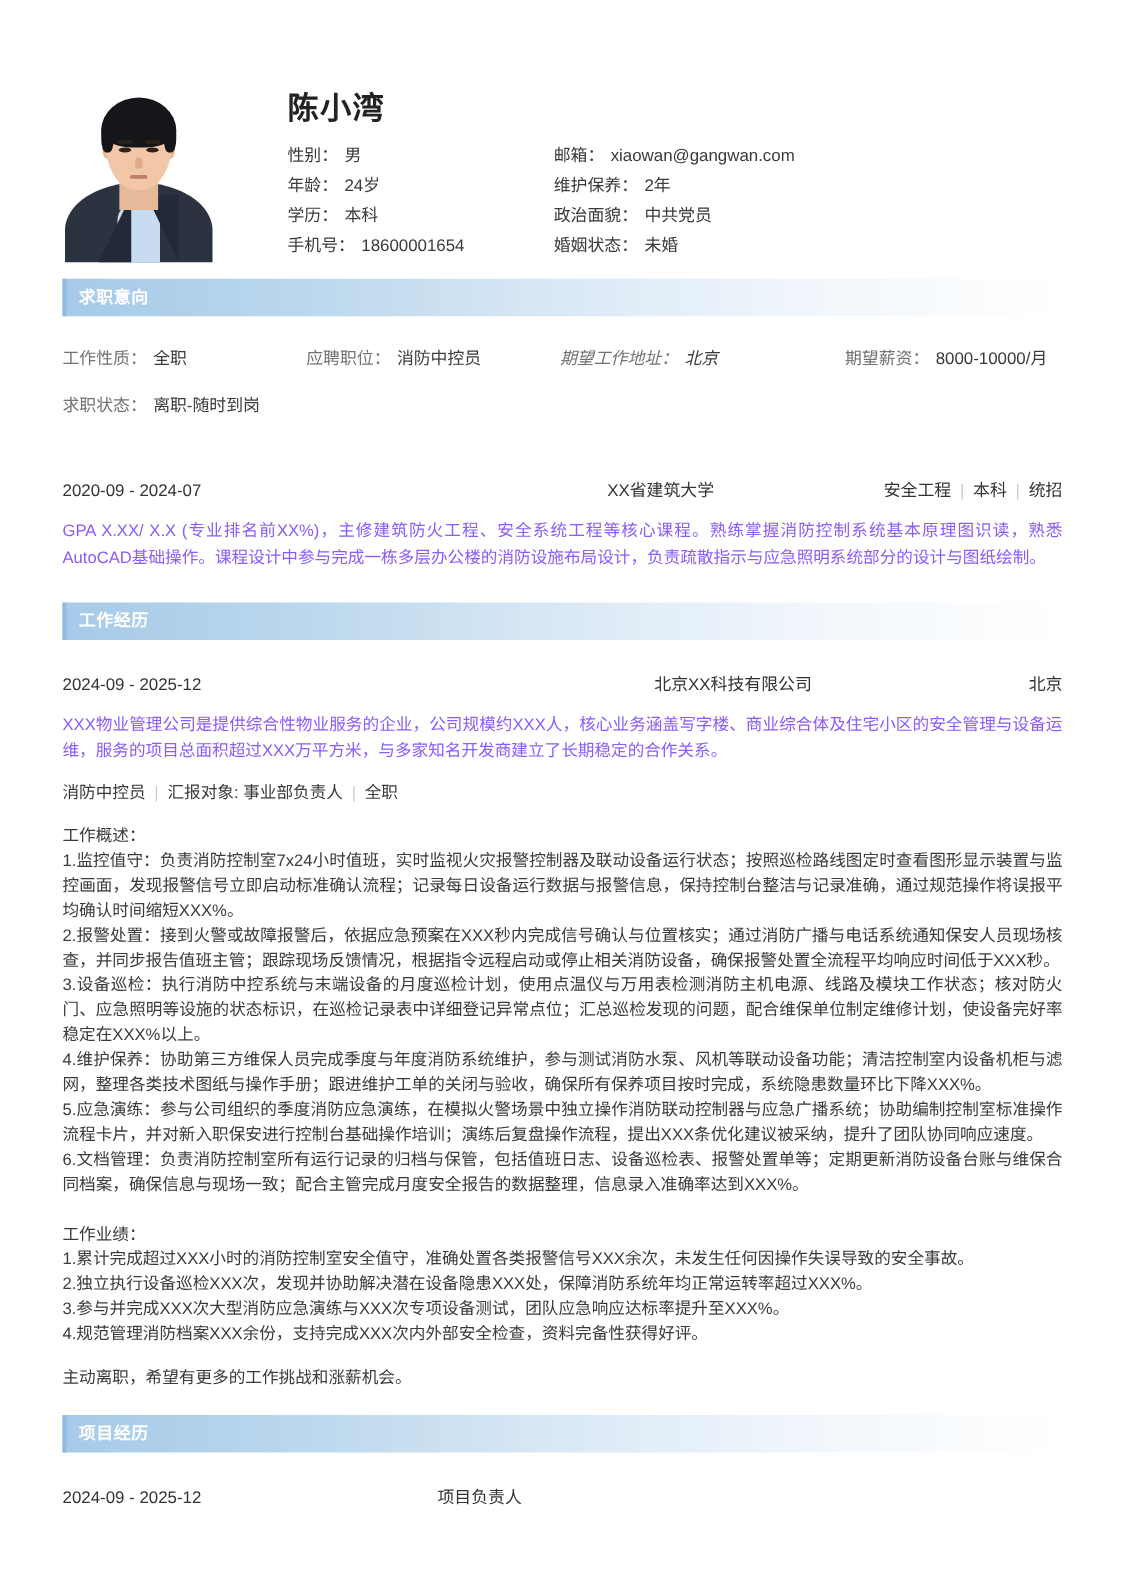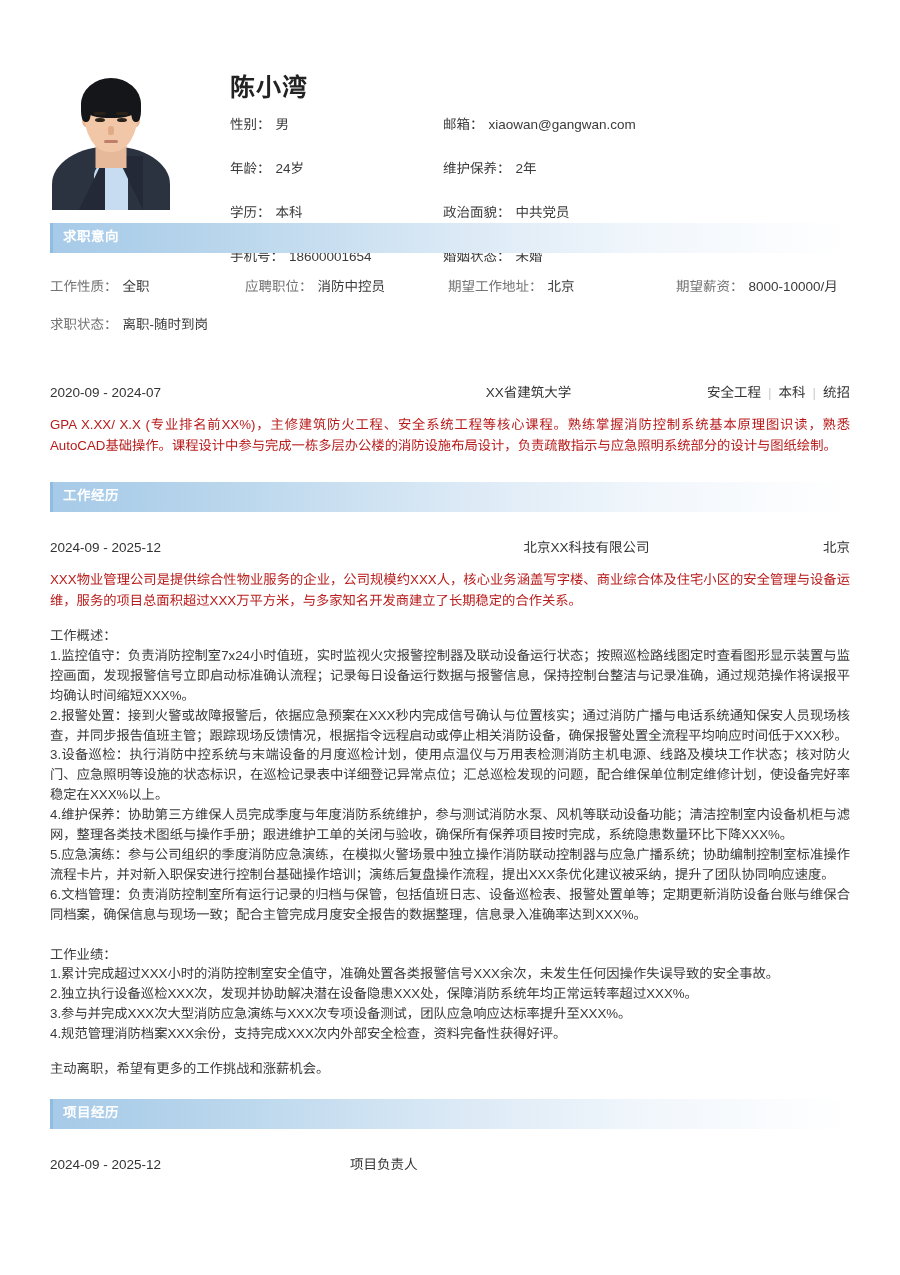--- a/index.html
+++ b/index.html
@@ -180,21 +180,21 @@
     font-weight: bold;
     color: #222222;
     margin: 12px 0 14px 0;
     padding-left: 28px;
     letter-spacing: 1px;
     line-height: 1.2;
   }
   .info-grid {
     display: grid;
     grid-template-columns: 213px 1fr;
-    row-gap: 26px;
+    row-gap: 6px;
     padding-left: 28px;
   }
   .info-item {
     font-size: 13.5px;
     color: #3a3a3a;
     line-height: 18px;
     white-space: nowrap;
   }
   .info-label { color: #3a3a3a; }
   .info-value { color: #3a3a3a; margin-left: 5px; }
@@ -214,41 +214,40 @@
     width: 3px; height: 30px;
     background: #8fbce0;
   }
   .section-title {
     font-size: 13.5px;
     font-weight: bold;
     color: #ffffff;
     padding-left: 13px;
     letter-spacing: 0.5px;
     line-height: 30px;
-    font-family: Liberation Mono, monospace;
   }
 
   
   .block { padding: 0 50px; }
 
   .intent-rows {
     padding-top: 22px;
     padding-bottom: 6px;
   }
   .intent-row {
     display: flex;
     font-size: 13.5px;
     color: #3a3a3a;
     margin-bottom: 18px;
     white-space: nowrap;
   }
   .intent-cell { flex: 0 0 auto; }
   .intent-cell.c1 { width: 195px; }
   .intent-cell.c2 { width: 203px; }
-  .intent-cell.c3 { width: 228px; }
+  .intent-cell.c3 { width: 228px; font-style: italic; }
   .intent-cell.c4 { width: auto; }
   .intent-cell .lbl { color: #737373; }
   .intent-cell .val { color: #3a3a3a; margin-left: 5px; }
 
   
   .entry-head {
     display: flex;
     align-items: baseline;
     font-size: 13.5px;
     color: #333333;
@@ -259,21 +258,21 @@
   .eh-meta { flex: 0 0 auto; text-align: right; white-space: nowrap; }
   .sep {
     display: inline-block;
     color: #cccccc;
     margin: 0 7px;
   }
 
   .para {
     font-size: 13.3px;
     line-height: 21px;
-    color: #b91c1c;
+    color: #8b5cf6;
     margin-top: 13px;
     text-align: justify;
   }
   .subline {
     font-size: 13.3px;
     color: #3a3a3a;
     margin-top: 13px;
     line-height: 20px;
   }
   .body-text {
@@ -396,20 +395,23 @@
     <span class="section-title">工作经历</span>
   </div>
 
   <div class="block">
     <div class="entry-head">
       <div class="eh-date">2024-09 - 2025-12</div>
       <div class="eh-org">北京XX科技有限公司</div>
       <div class="eh-meta">北京</div>
     </div>
     <div class="para">XXX物业管理公司是提供综合性物业服务的企业，公司规模约XXX人，核心业务涵盖写字楼、商业综合体及住宅小区的安全管理与设备运维，服务的项目总面积超过XXX万平方米，与多家知名开发商建立了长期稳定的合作关系。</div>
+    <div class="subline">
+      <span>消防中控员</span><span class="sep">|</span><span>汇报对象: 事业部负责人</span><span class="sep">|</span><span>全职</span>
+    </div>
     <div class="body-text">工作概述：
 1.监控值守：负责消防控制室7x24小时值班，实时监视火灾报警控制器及联动设备运行状态；按照巡检路线图定时查看图形显示装置与监控画面，发现报警信号立即启动标准确认流程；记录每日设备运行数据与报警信息，保持控制台整洁与记录准确，通过规范操作将误报平均确认时间缩短XXX%。
 2.报警处置：接到火警或故障报警后，依据应急预案在XXX秒内完成信号确认与位置核实；通过消防广播与电话系统通知保安人员现场核查，并同步报告值班主管；跟踪现场反馈情况，根据指令远程启动或停止相关消防设备，确保报警处置全流程平均响应时间低于XXX秒。
 3.设备巡检：执行消防中控系统与末端设备的月度巡检计划，使用点温仪与万用表检测消防主机电源、线路及模块工作状态；核对防火门、应急照明等设施的状态标识，在巡检记录表中详细登记异常点位；汇总巡检发现的问题，配合维保单位制定维修计划，使设备完好率稳定在XXX%以上。
 4.维护保养：协助第三方维保人员完成季度与年度消防系统维护，参与测试消防水泵、风机等联动设备功能；清洁控制室内设备机柜与滤网，整理各类技术图纸与操作手册；跟进维护工单的关闭与验收，确保所有保养项目按时完成，系统隐患数量环比下降XXX%。
 5.应急演练：参与公司组织的季度消防应急演练，在模拟火警场景中独立操作消防联动控制器与应急广播系统；协助编制控制室标准操作流程卡片，并对新入职保安进行控制台基础操作培训；演练后复盘操作流程，提出XXX条优化建议被采纳，提升了团队协同响应速度。
 6.文档管理：负责消防控制室所有运行记录的归档与保管，包括值班日志、设备巡检表、报警处置单等；定期更新消防设备台账与维保合同档案，确保信息与现场一致；配合主管完成月度安全报告的数据整理，信息录入准确率达到XXX%。
 
 工作业绩：
 1.累计完成超过XXX小时的消防控制室安全值守，准确处置各类报警信号XXX余次，未发生任何因操作失误导致的安全事故。

